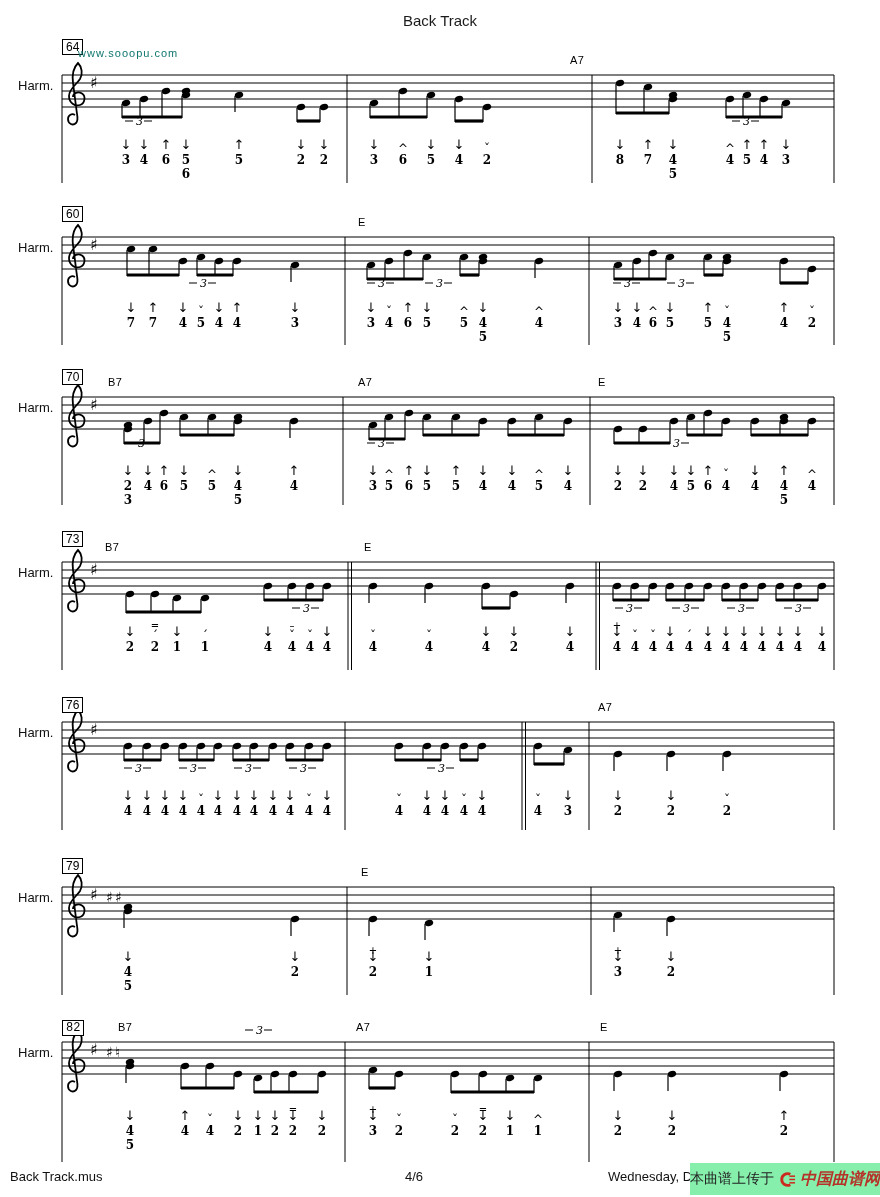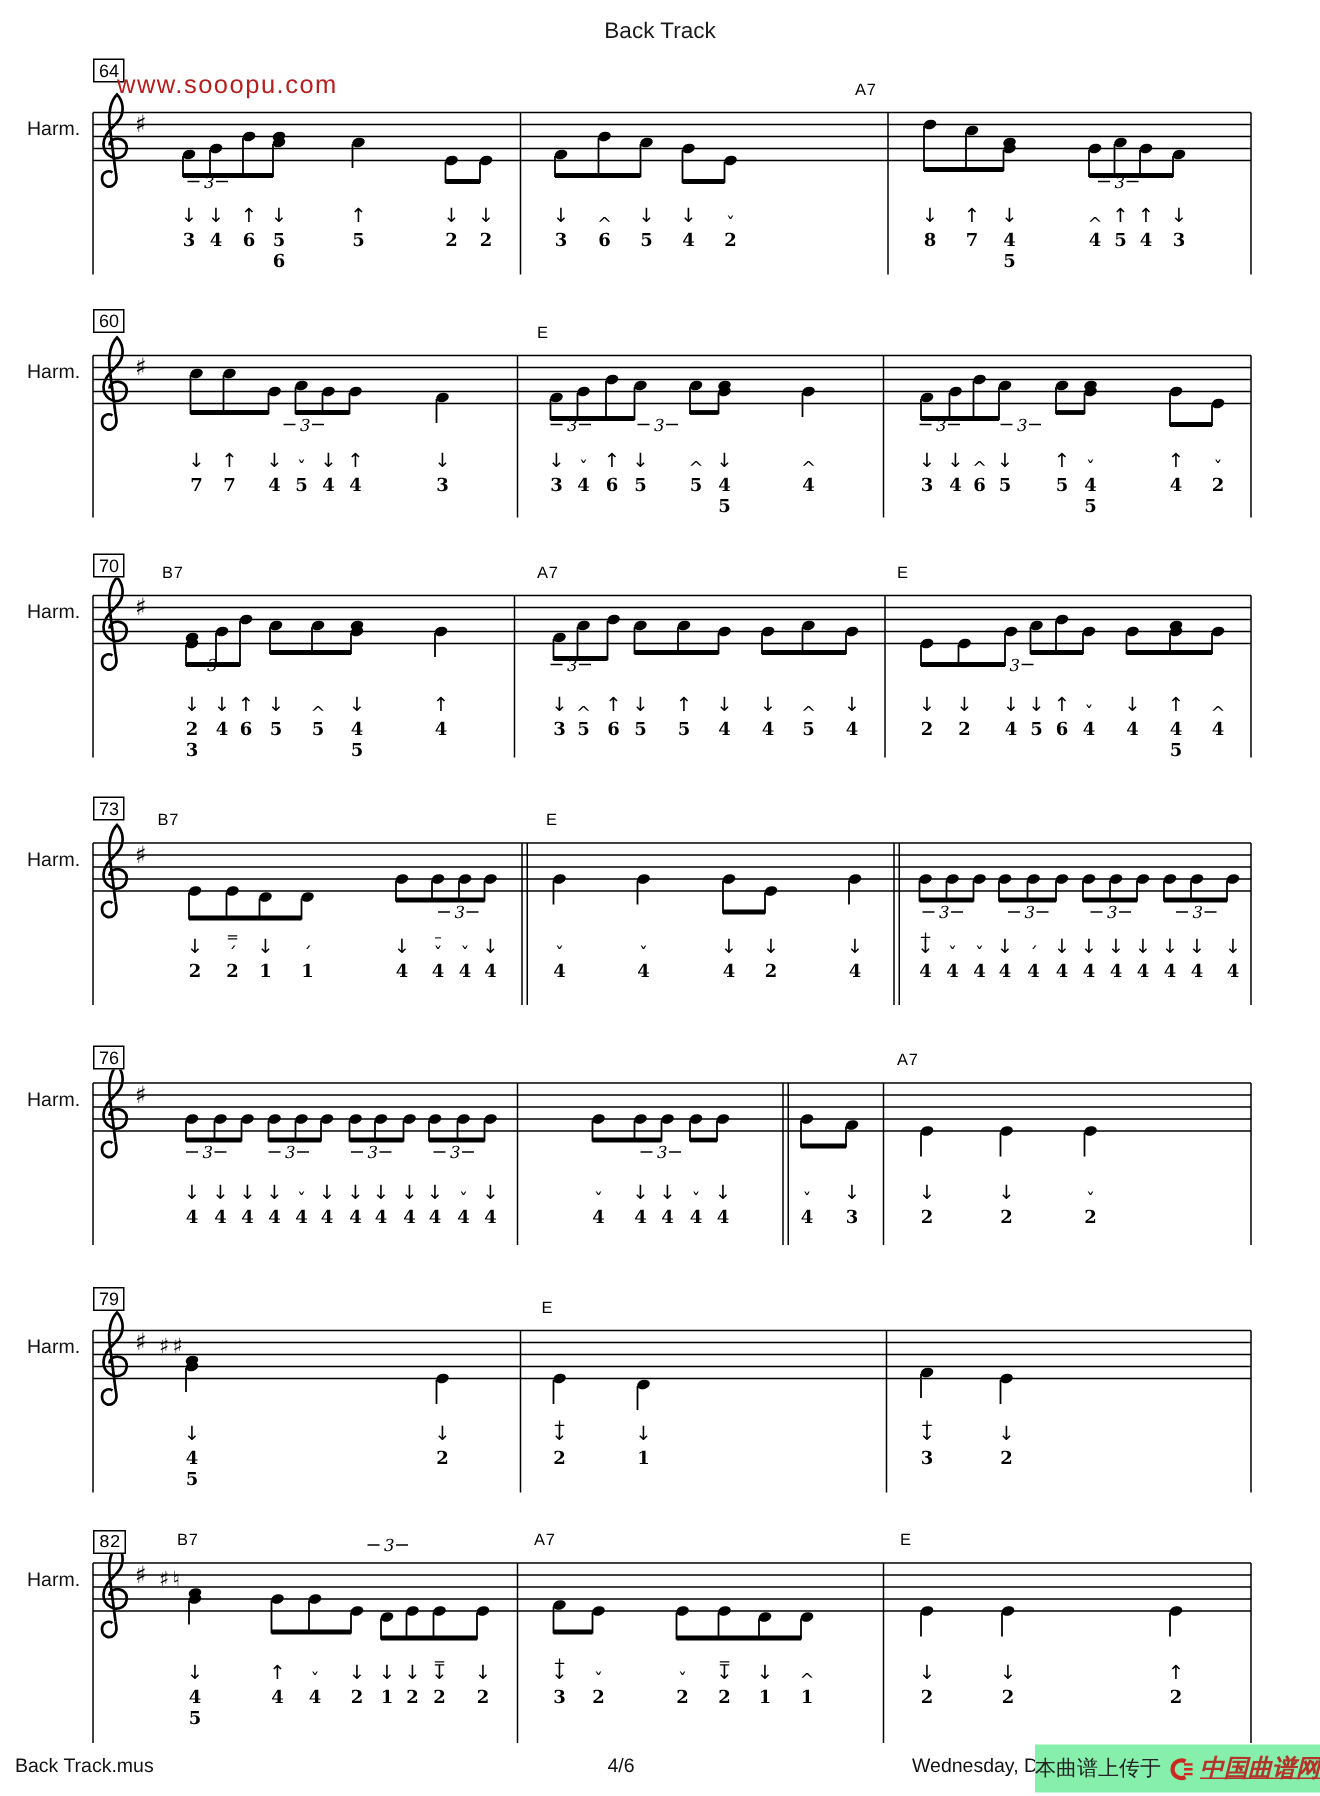--- a/index.html
+++ b/index.html
@@ -1,20 +1,20 @@
 <!DOCTYPE html>
 <html><head>
 <meta charset="utf-8">
 <style>
   html,body { margin:0; padding:0; background:#fff; }
   .page { position:relative; width:880px; height:1197px; background:#fff;
           font-family:"Liberation Sans", sans-serif; color:#000; overflow:hidden; }
   .title { position:absolute; top:12px; left:0; width:880px; text-align:center;
            font-size:15px; color:#1a1a1a; }
-  .watermark { position:absolute; font-size:17px; color:#b91c1c; letter-spacing:1px;
+  .watermark { position:absolute; font-size:11px; color:#0f766e; letter-spacing:1px;
                z-index:4; }
   .score-svg { position:absolute; left:0; top:0; z-index:1; }
   .measure-box { position:absolute; border:1px solid #000; font-size:12px; line-height:14px;
                  padding:0 3px; background:#fff; z-index:3; }
   .harm-label { position:absolute; font-size:13px; color:#111; z-index:2; }
   .chord-label { position:absolute; font-size:11px; color:#000; z-index:3; letter-spacing:0.5px; }
   .tab-cell { position:absolute; width:20px; text-align:center; z-index:2; }
   .tab-mark { position:relative; height:16px; line-height:16px; font-size:13px;
               font-family:"DejaVu Sans", sans-serif; }
   .tab-mark.small { line-height:24px; font-size:12px; }
@@ -1115,16 +1115,16 @@
     <span class="f-center">4/6</span>
     <span class="f-right">Wednesday, D</span>
     <div class="upload-overlay">
       <span class="upload-note">本曲谱上传于</span>
       <svg width="19" height="17" viewBox="0 0 19 17">
         <path d="M 13,3 A 6.2,6.2 0 1 0 13,14" fill="none" stroke="#cc2a1e" stroke-width="3"></path>
         <line x1="12" y1="5" x2="18" y2="5" stroke="#cc2a1e" stroke-width="1.6"></line>
         <line x1="12" y1="8.5" x2="18" y2="8.5" stroke="#cc2a1e" stroke-width="1.6"></line>
         <line x1="12" y1="12" x2="18" y2="12" stroke="#cc2a1e" stroke-width="1.6"></line>
       </svg>
-      <span class="brand-text" id="brand-text" style="color: rgb(181, 52, 42); text-decoration: underline;">中国曲谱网</span>
+      <span class="brand-text" id="brand-text" style="color: rgb(181, 52, 42);">中国曲谱网</span>
     </div>
   </div>
 </div>
 
 </body></html>

